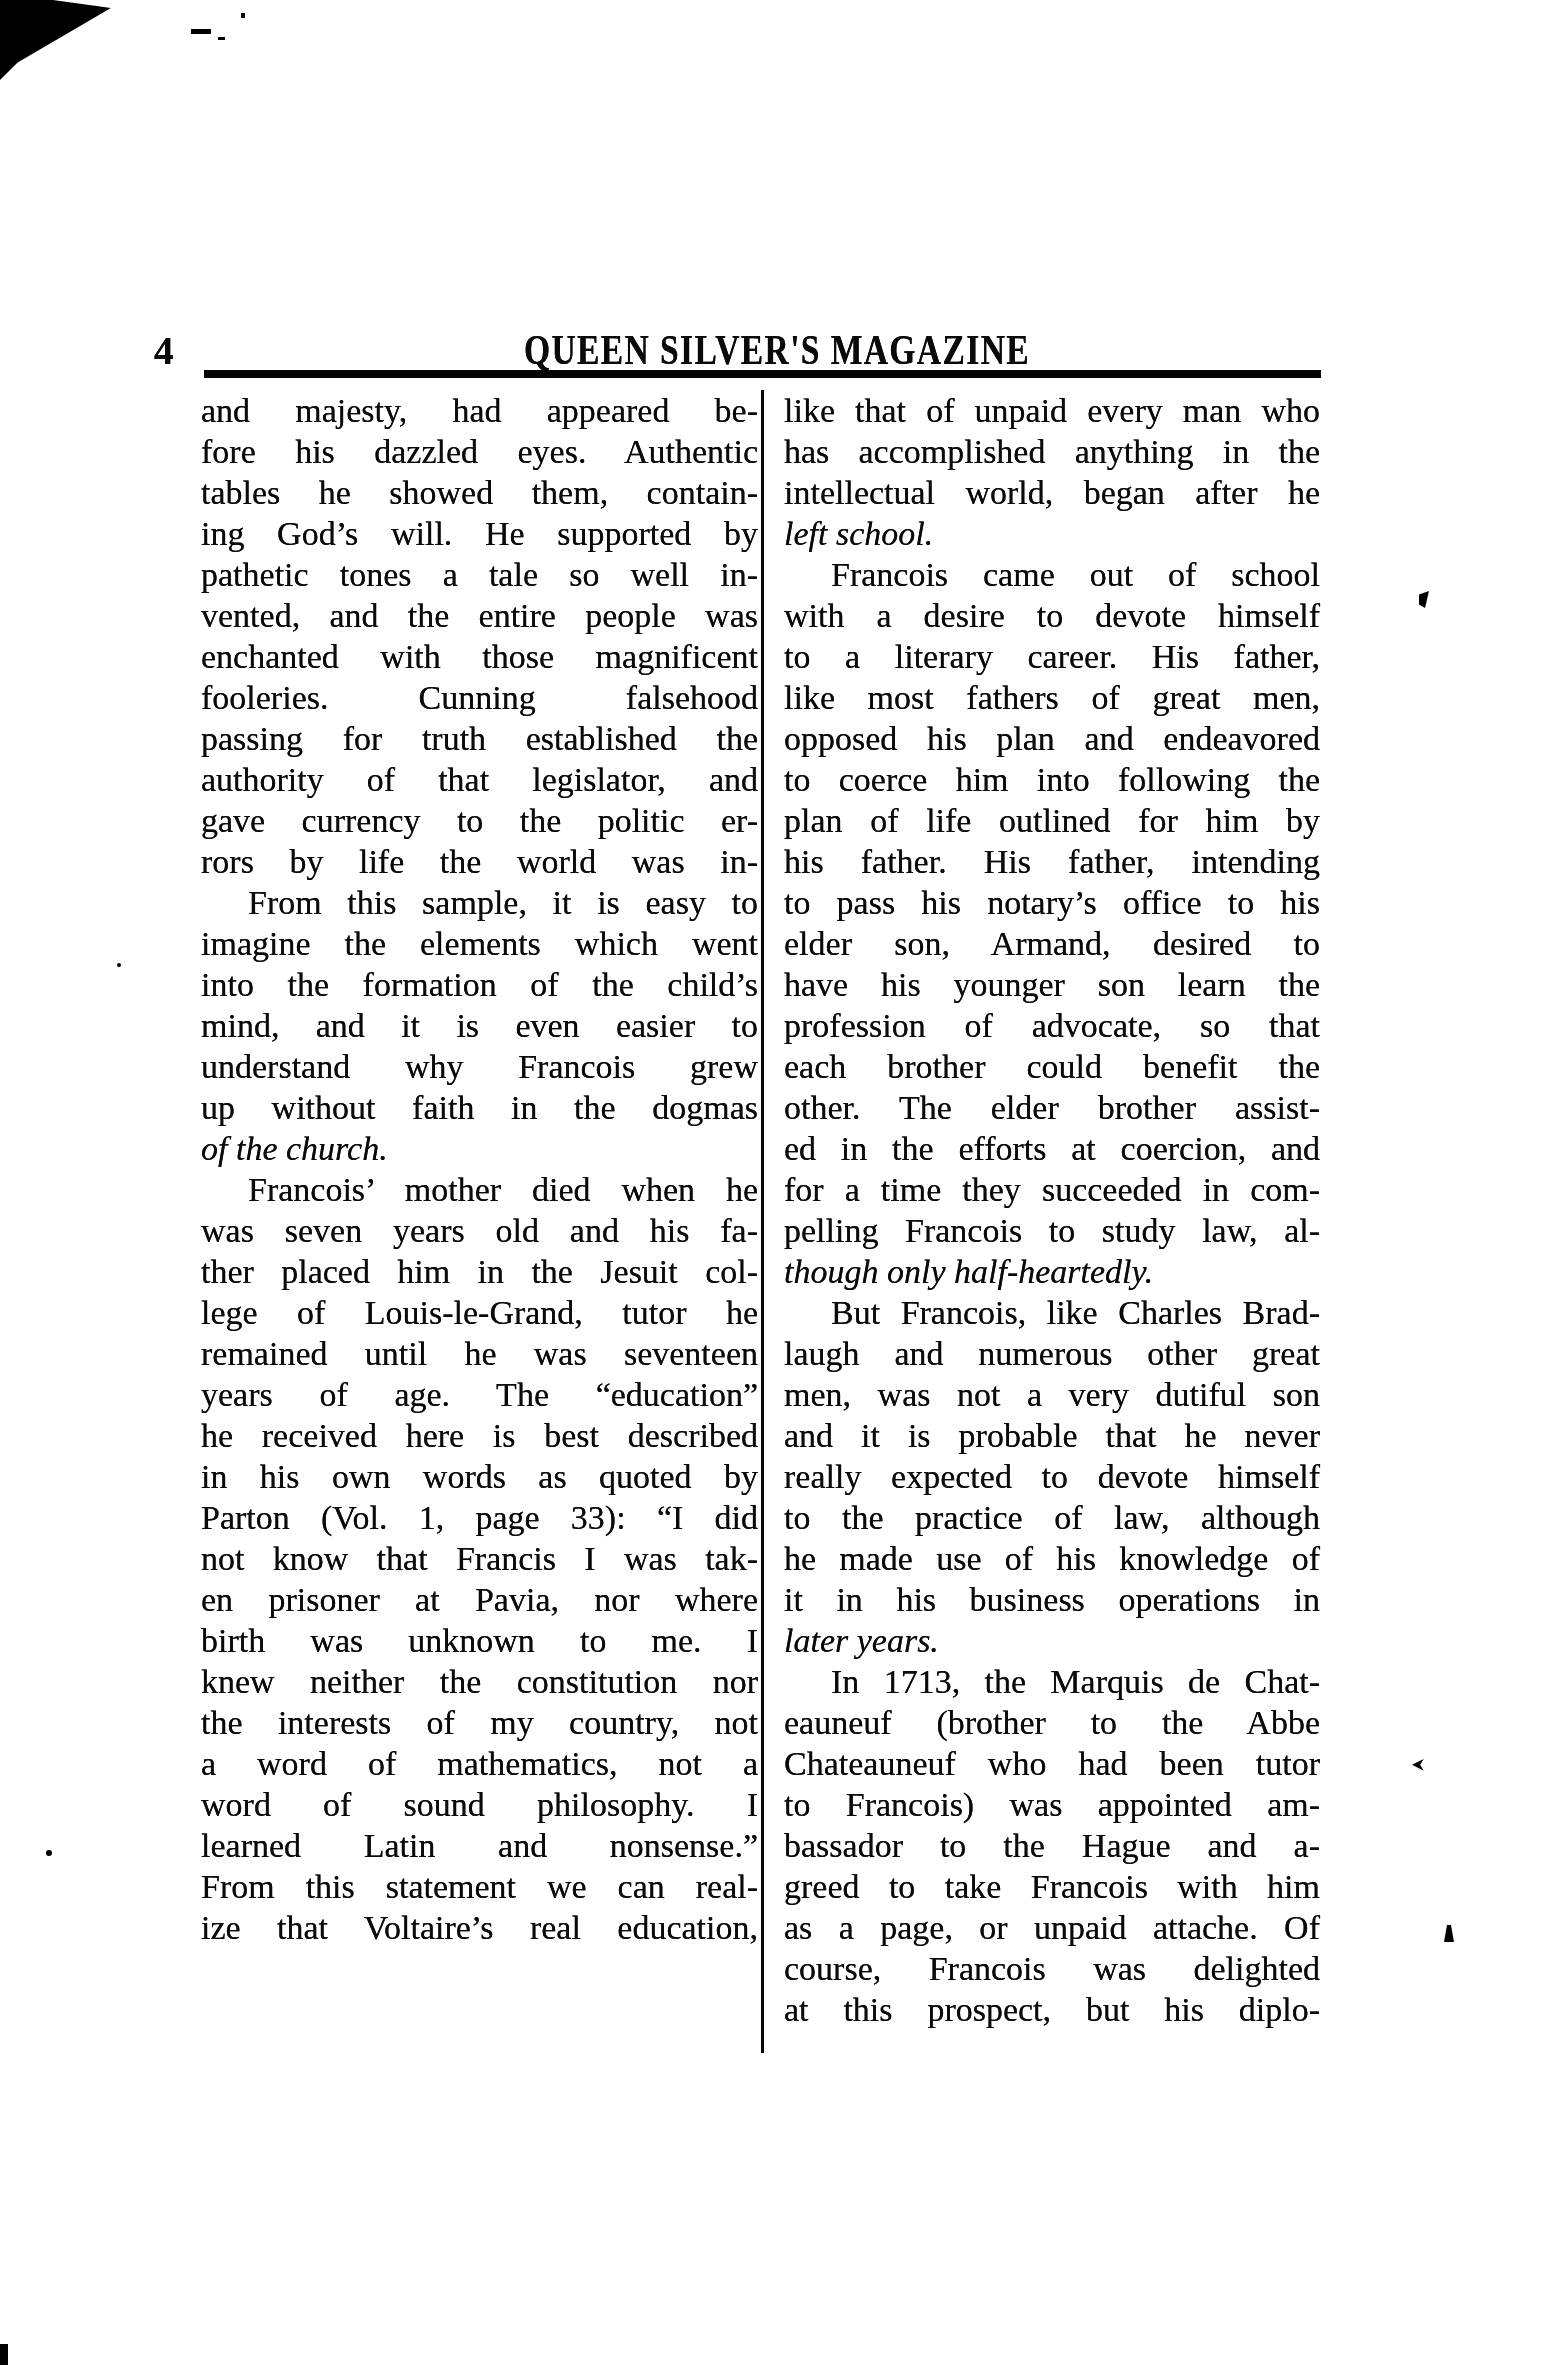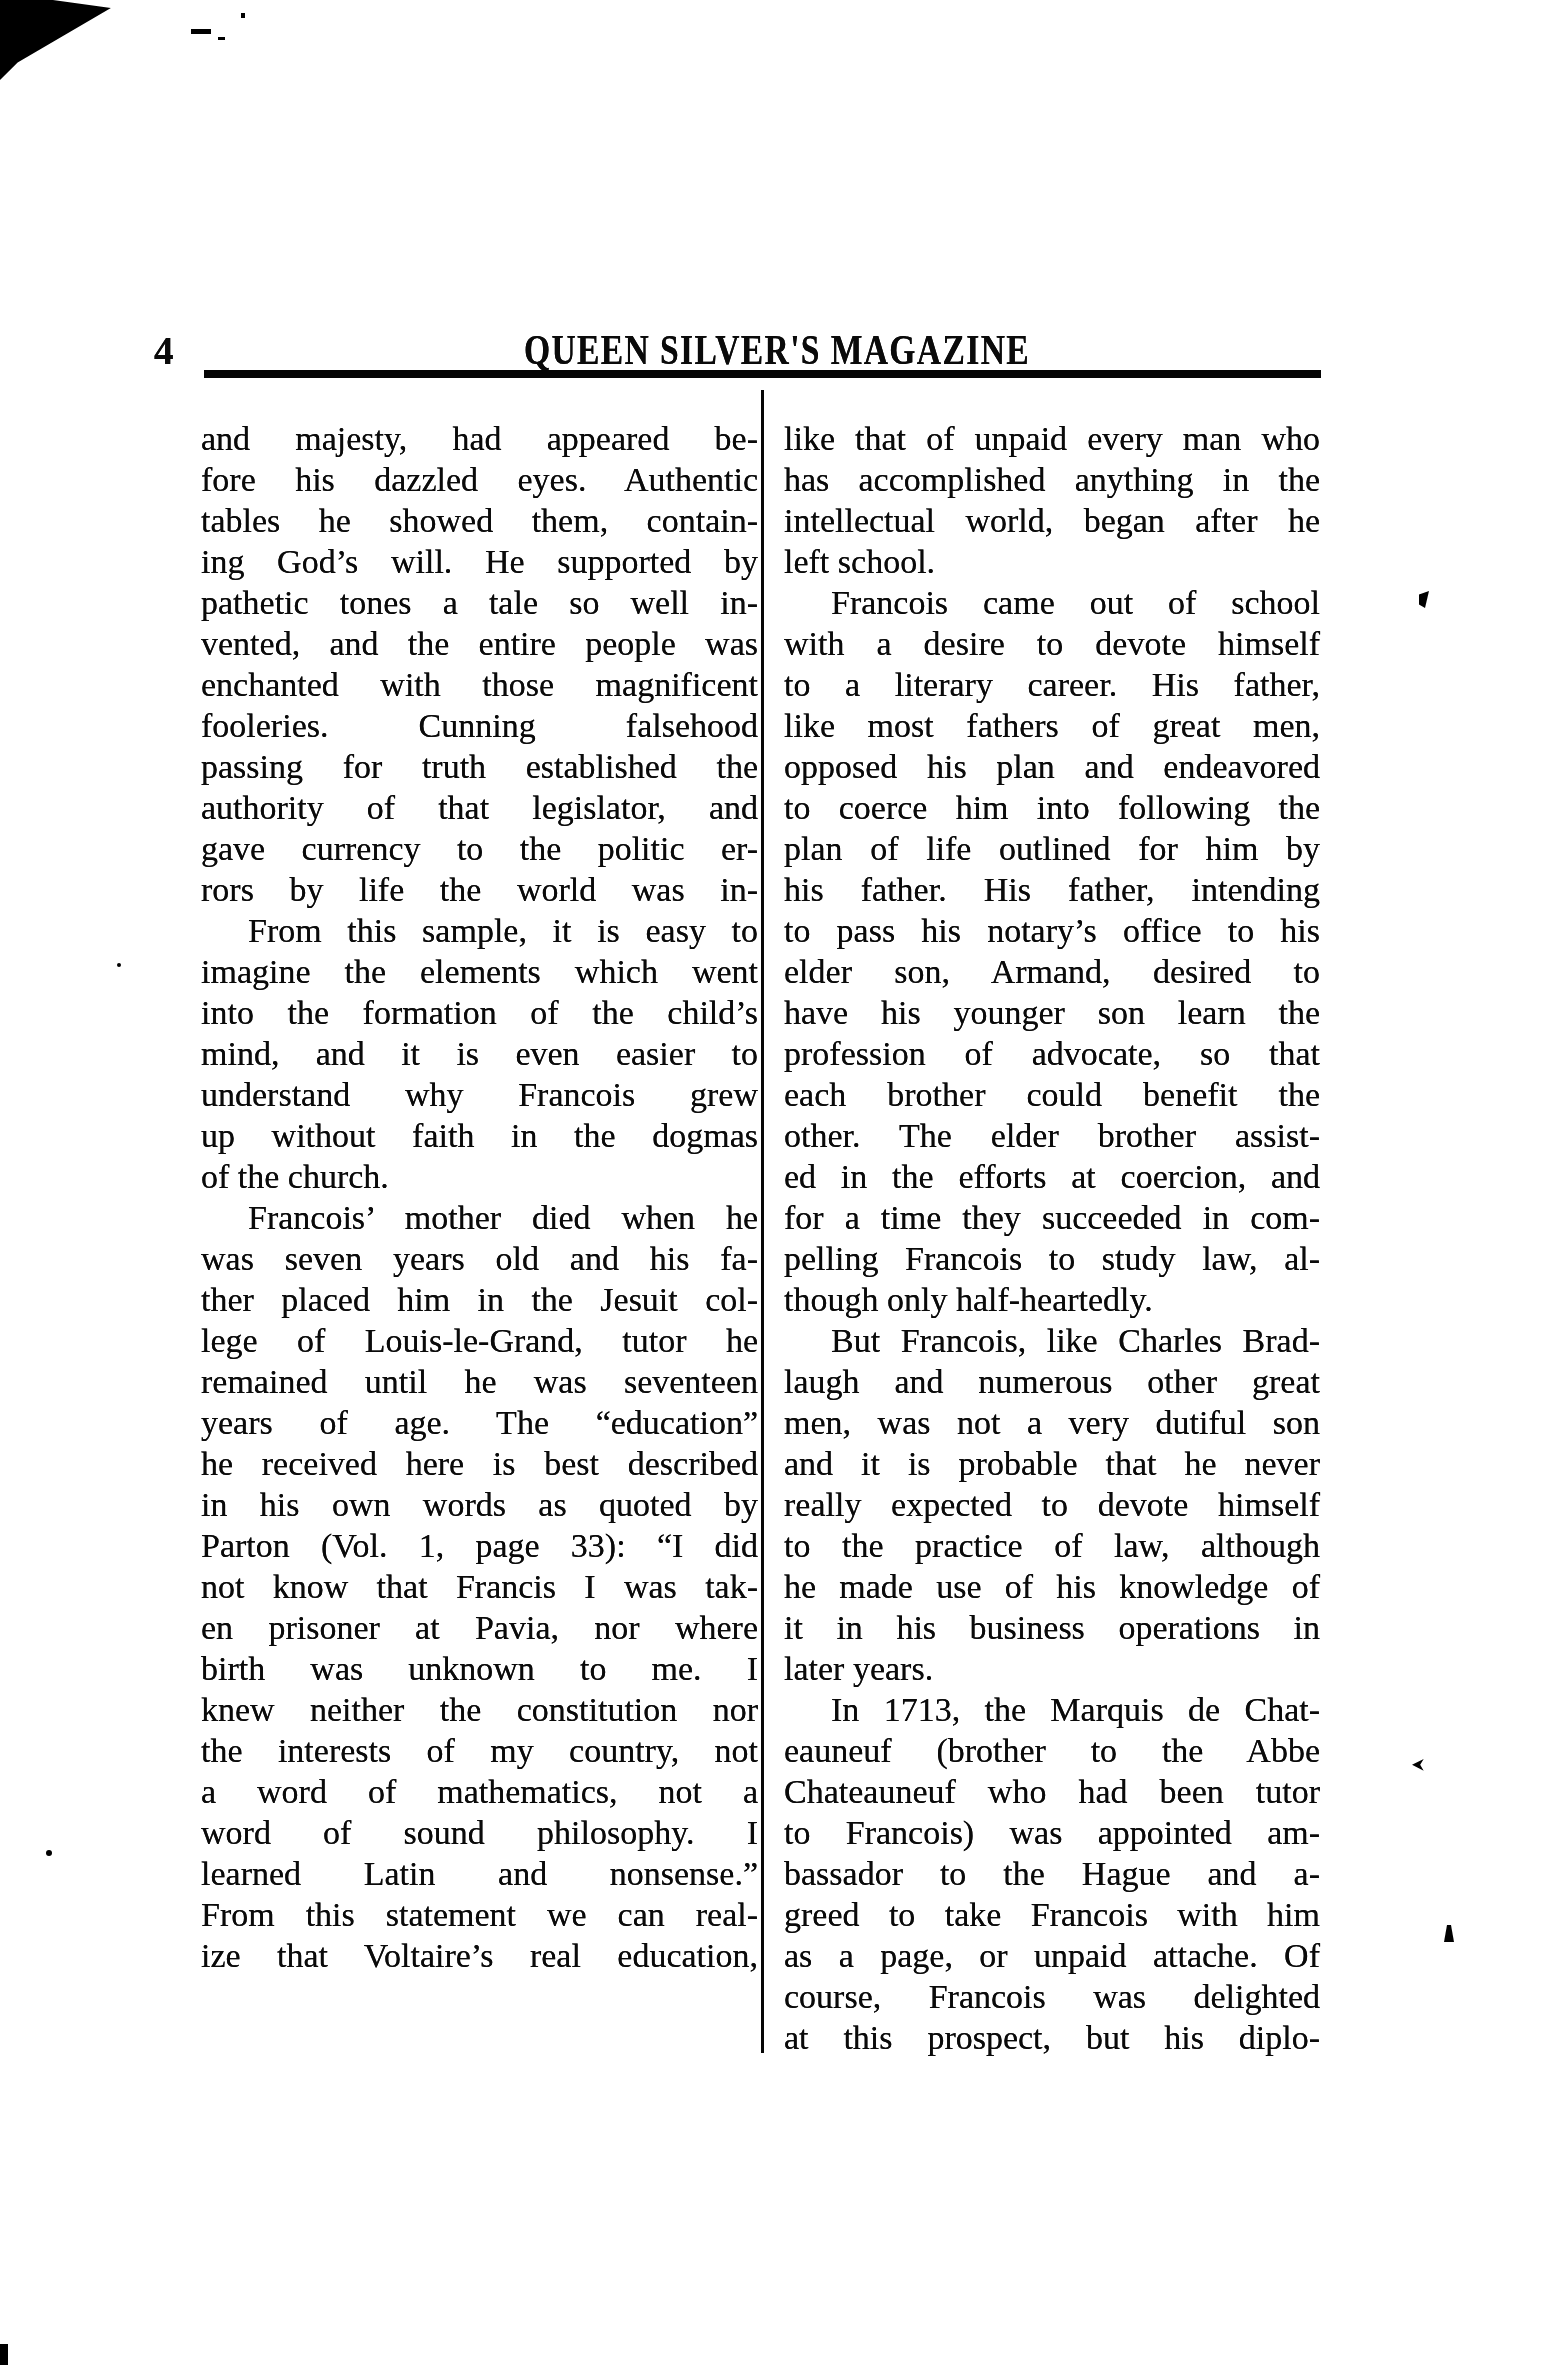--- a/index.html
+++ b/index.html
@@ -29,27 +29,26 @@
   }
   .col-divider {
     position:absolute; left:761px; top:390px;
     width:3.4px; height:1663px; background:#050505;
   }
   
   .col {
     position:absolute; top:390px;
     font-size:34px; line-height:41px;
     text-shadow:0 0 0.4px rgba(0,0,0,.85);
-    margin-top:28px;
   }
   .col-left  { left:201px; width:557px; }
   .col-right { left:784px; width:536px; }
   .line { text-align:justify; text-align-last:justify; white-space:normal; }
   .line.ind  { padding-left:47px; }
-  .line.pend { text-align-last:left; }
+  .line.pend { text-align-last:left;font-style:italic; }
   
   .speck { position:absolute; background:#000; }
   .corner-blob {
     position:absolute; left:0; top:0; width:126px; height:80px;
     background:#000;
     clip-path:polygon(0% 0%, 42% 0%, 88% 10%, 14% 78%, 0% 100%);
   }
 </style>
 </head>
 <body>

